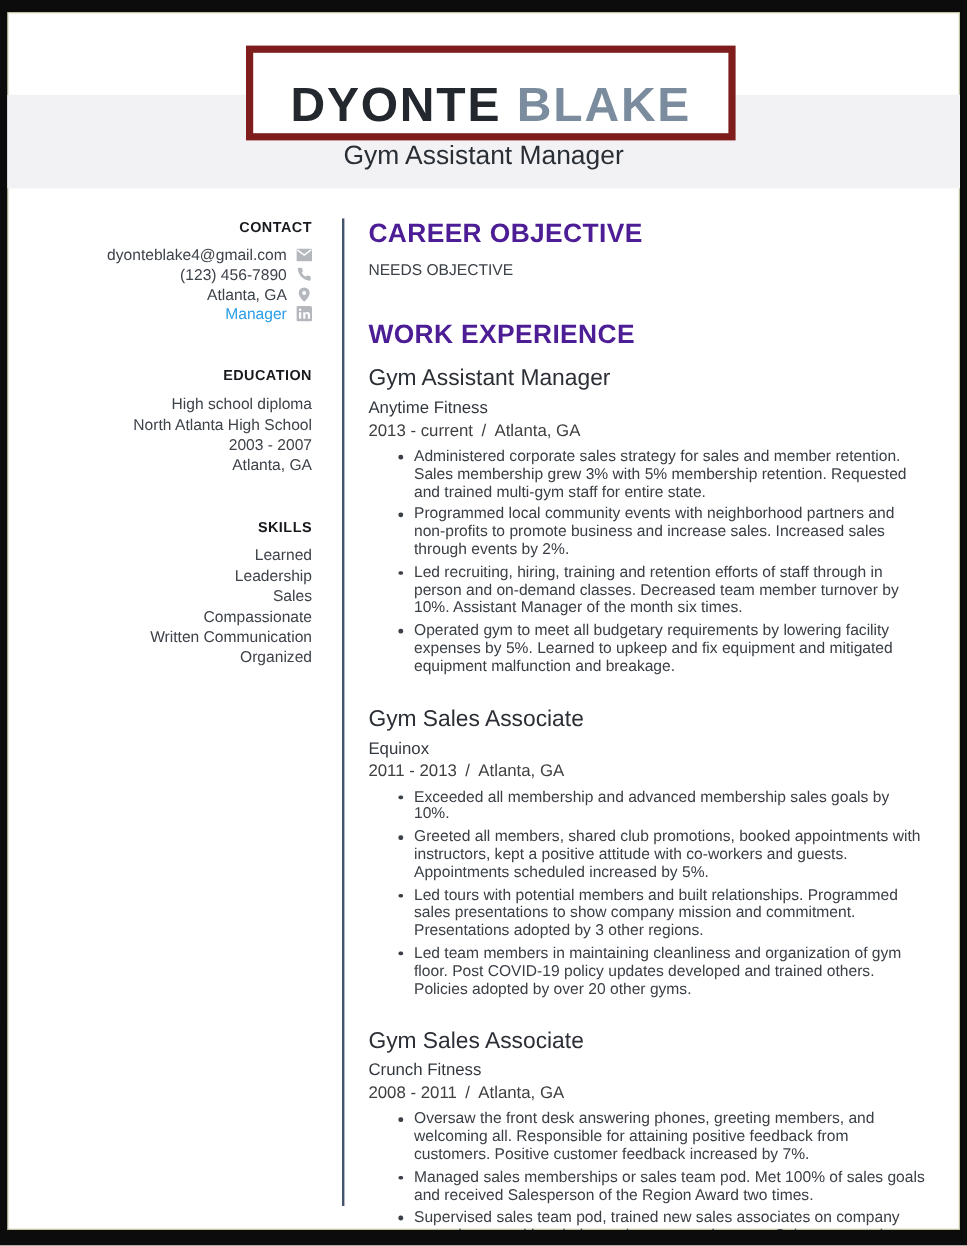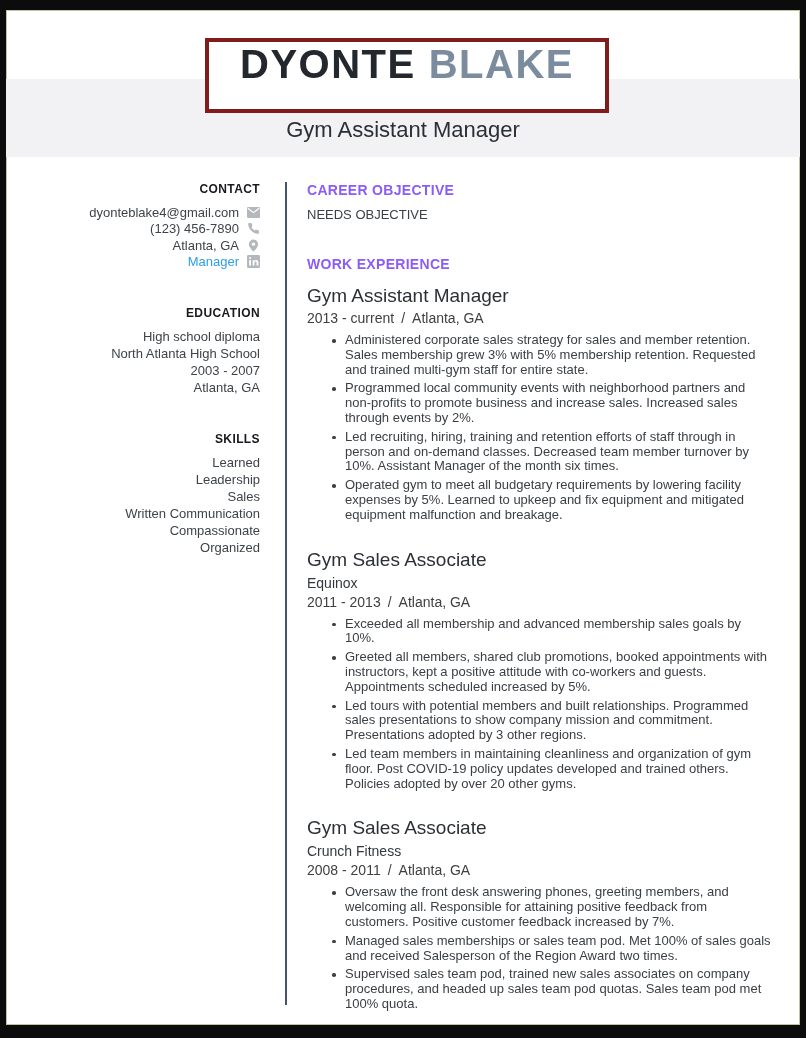--- a/index.html
+++ b/index.html
@@ -12,42 +12,42 @@
     border:solid #0c0c0c;
     border-width:10px 6px 13px 6px;
     box-shadow: inset 0 0 0 1px #c2c2a3, 0 0 0 1px #c2c2a3;
     font-family:"Liberation Sans","DejaVu Sans",sans-serif;
     overflow:hidden;
   }
   
   .band { position:absolute; left:0; right:0; top:69px; height:78px; background:#f2f2f4; }
   .name-box {
     position:absolute; left:199px; top:28px; width:396px; height:67px;
-    background:#fff; border:4px solid #7f1d1d;
-    display:flex; align-items:flex-start; justify-content:center; gap:13px;
+    background:#fff; border:6px solid #7f1d1d;
+    display:flex; align-items:flex-end; justify-content:center; gap:13px;
     font-size:40px; font-weight:700; letter-spacing:1.5px;
   }
   .name-first { color:#23272e; }
   .name-last  { color:#7b8c9e; }
   .subtitle {
     position:absolute; left:0; right:0; top:107px;
     text-align:center; font-size:22px; color:#2a2e35;
   }
   
   .divider { position:absolute; left:279px; top:172px; width:2px; height:823px; background:#44546a; }
   .sidebar { position:absolute; left:14px; top:172px; width:240px; text-align:right; }
   .side-section { margin-bottom:36px; }
   .side-heading { font-size:12px; font-weight:700; color:#17191d; letter-spacing:.4px; margin-bottom:8px; }
   .contact-row { display:flex; justify-content:flex-end; align-items:center; gap:7px; height:16.5px; font-size:13px; color:#3e434a; }
   .contact-row .icn { width:14px; height:14px; flex:0 0 14px; display:flex; align-items:center; justify-content:center; }
   .link { color:#2d9fe8; cursor:pointer; }
   .side-item { font-size:13px; line-height:17px; color:#3e434a; }
   
   .main { position:absolute; left:301px; top:172px; width:466px; color:#3b4046; }
-  .main-heading { font-size:14px; font-weight:700; color:#8b5cf6; letter-spacing:.3px; }
+  .main-heading { font-size:22px; font-weight:700; color:#4c1d95; letter-spacing:.3px; }
   .objective-text { font-size:13px; color:#3b4046; margin-top:9px; }
   .work-section { margin-top:34px; }
   .job { margin-top:13px; }
   .job + .job { margin-top:26px; }
   .job-title { font-size:19px; color:#2c3036; }
   .job-company { font-size:14px; color:#33383e; margin-top:4px; }
   .job-meta { font-size:14px; color:#404040; margin-top:3px; }
   .meta-slash { margin:0 7px; }
   ul.bullets { list-style:none; margin:7px 1px 0 0; padding:0; }
   ul.bullets li { position:relative; padding-left:38px; font-size:13px; line-height:14.8px; margin-bottom:4px; }
@@ -119,39 +119,40 @@
       <div class="side-item">North Atlanta High School</div>
       <div class="side-item">2003 - 2007</div>
       <div class="side-item">Atlanta, GA</div>
     </div>
 
     <div class="side-section">
       <div class="side-heading">SKILLS</div>
       <div class="side-item">Learned</div>
       <div class="side-item">Leadership</div>
       <div class="side-item">Sales</div>
+      <div class="side-item">Compassionate</div>
       <div class="side-item">Written Communication</div>
-      <div class="side-item">Compassionate</div>
       <div class="side-item">Organized</div>
     </div>
 
   </div>
 
   <div class="main">
 
     <div>
       <div class="main-heading">CAREER OBJECTIVE</div>
       <div class="objective-text">NEEDS OBJECTIVE</div>
     </div>
 
     <div class="work-section">
       <div class="main-heading">WORK EXPERIENCE</div>
 
       <div class="job">
         <div class="job-title">Gym Assistant Manager</div>
+        <div class="job-company">Anytime Fitness</div>
         <div class="job-meta">
           <span>2013 - current</span><span class="meta-slash">/</span><span>Atlanta, GA</span>
         </div>
         <ul class="bullets">
           <li>Administered corporate sales strategy for sales and member retention. Sales membership grew 3% with 5% membership retention. Requested and trained multi-gym staff for entire state.</li>
           <li>Programmed local community events with neighborhood partners and non-profits to promote business and increase sales. Increased sales through events by 2%.</li>
           <li>Led recruiting, hiring, training and retention efforts of staff through in person and on-demand classes. Decreased team member turnover by 10%. Assistant Manager of the month six times.</li>
           <li>Operated gym to meet all budgetary requirements by lowering facility expenses by 5%. Learned to upkeep and fix equipment and mitigated equipment malfunction and breakage.</li>
         </ul>
       </div>

